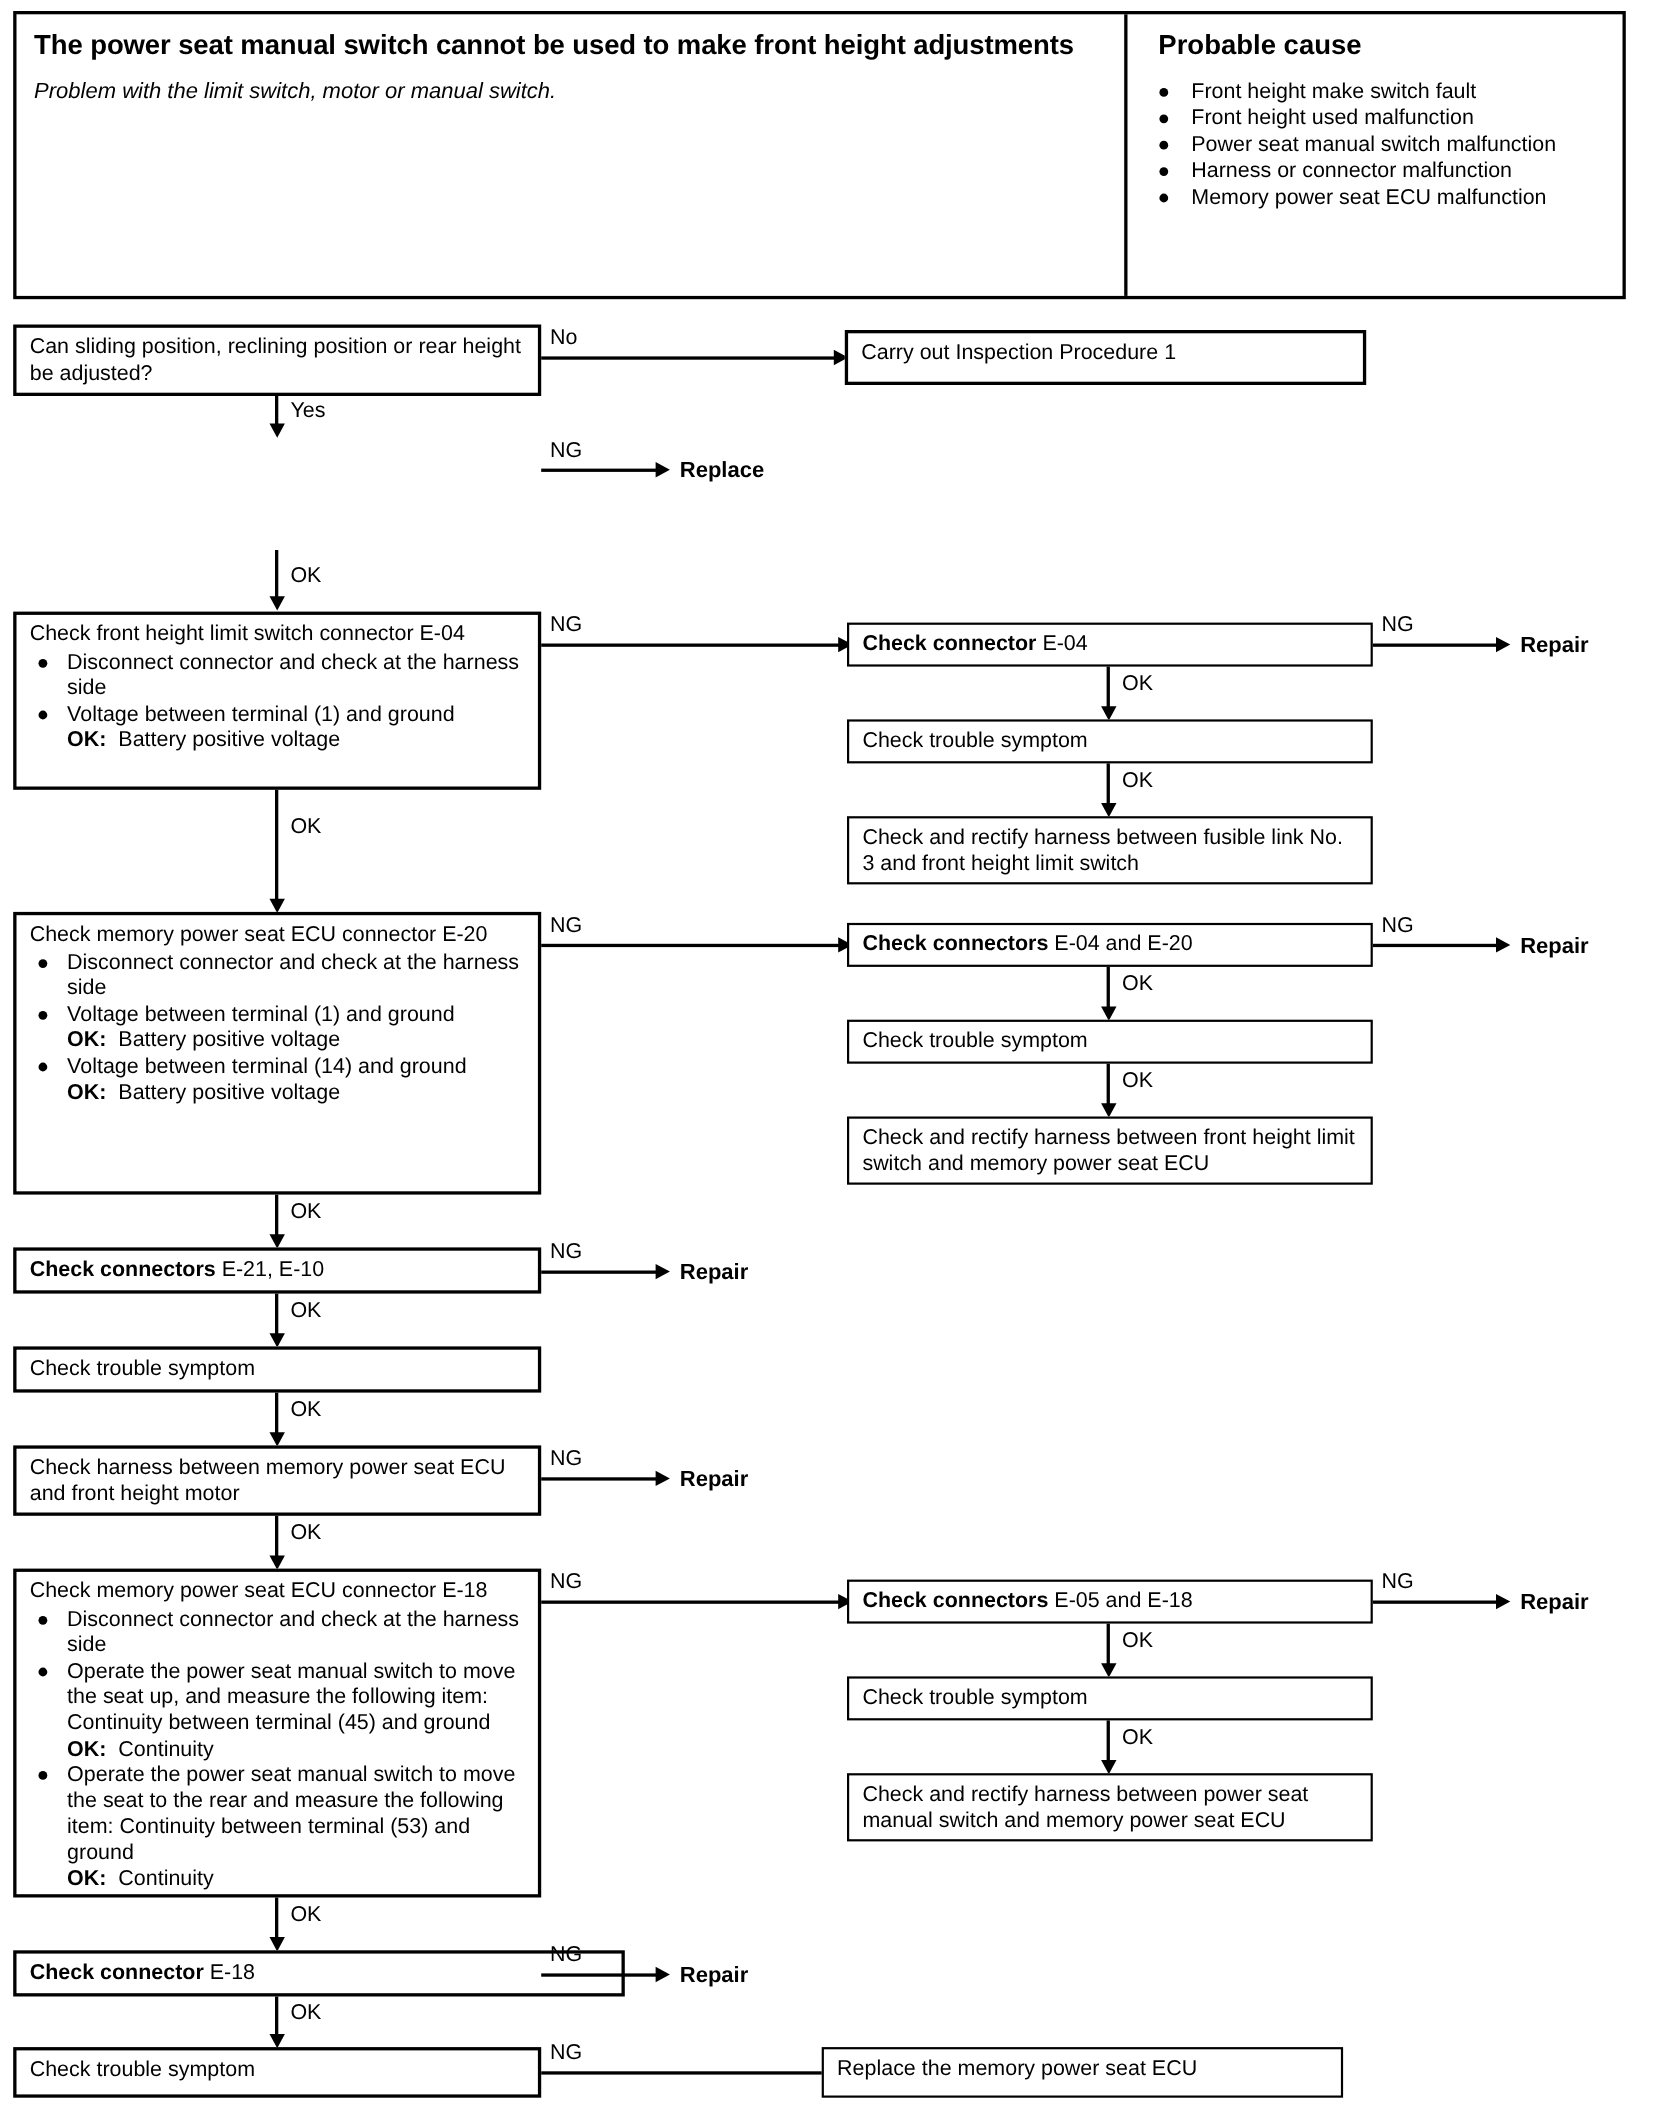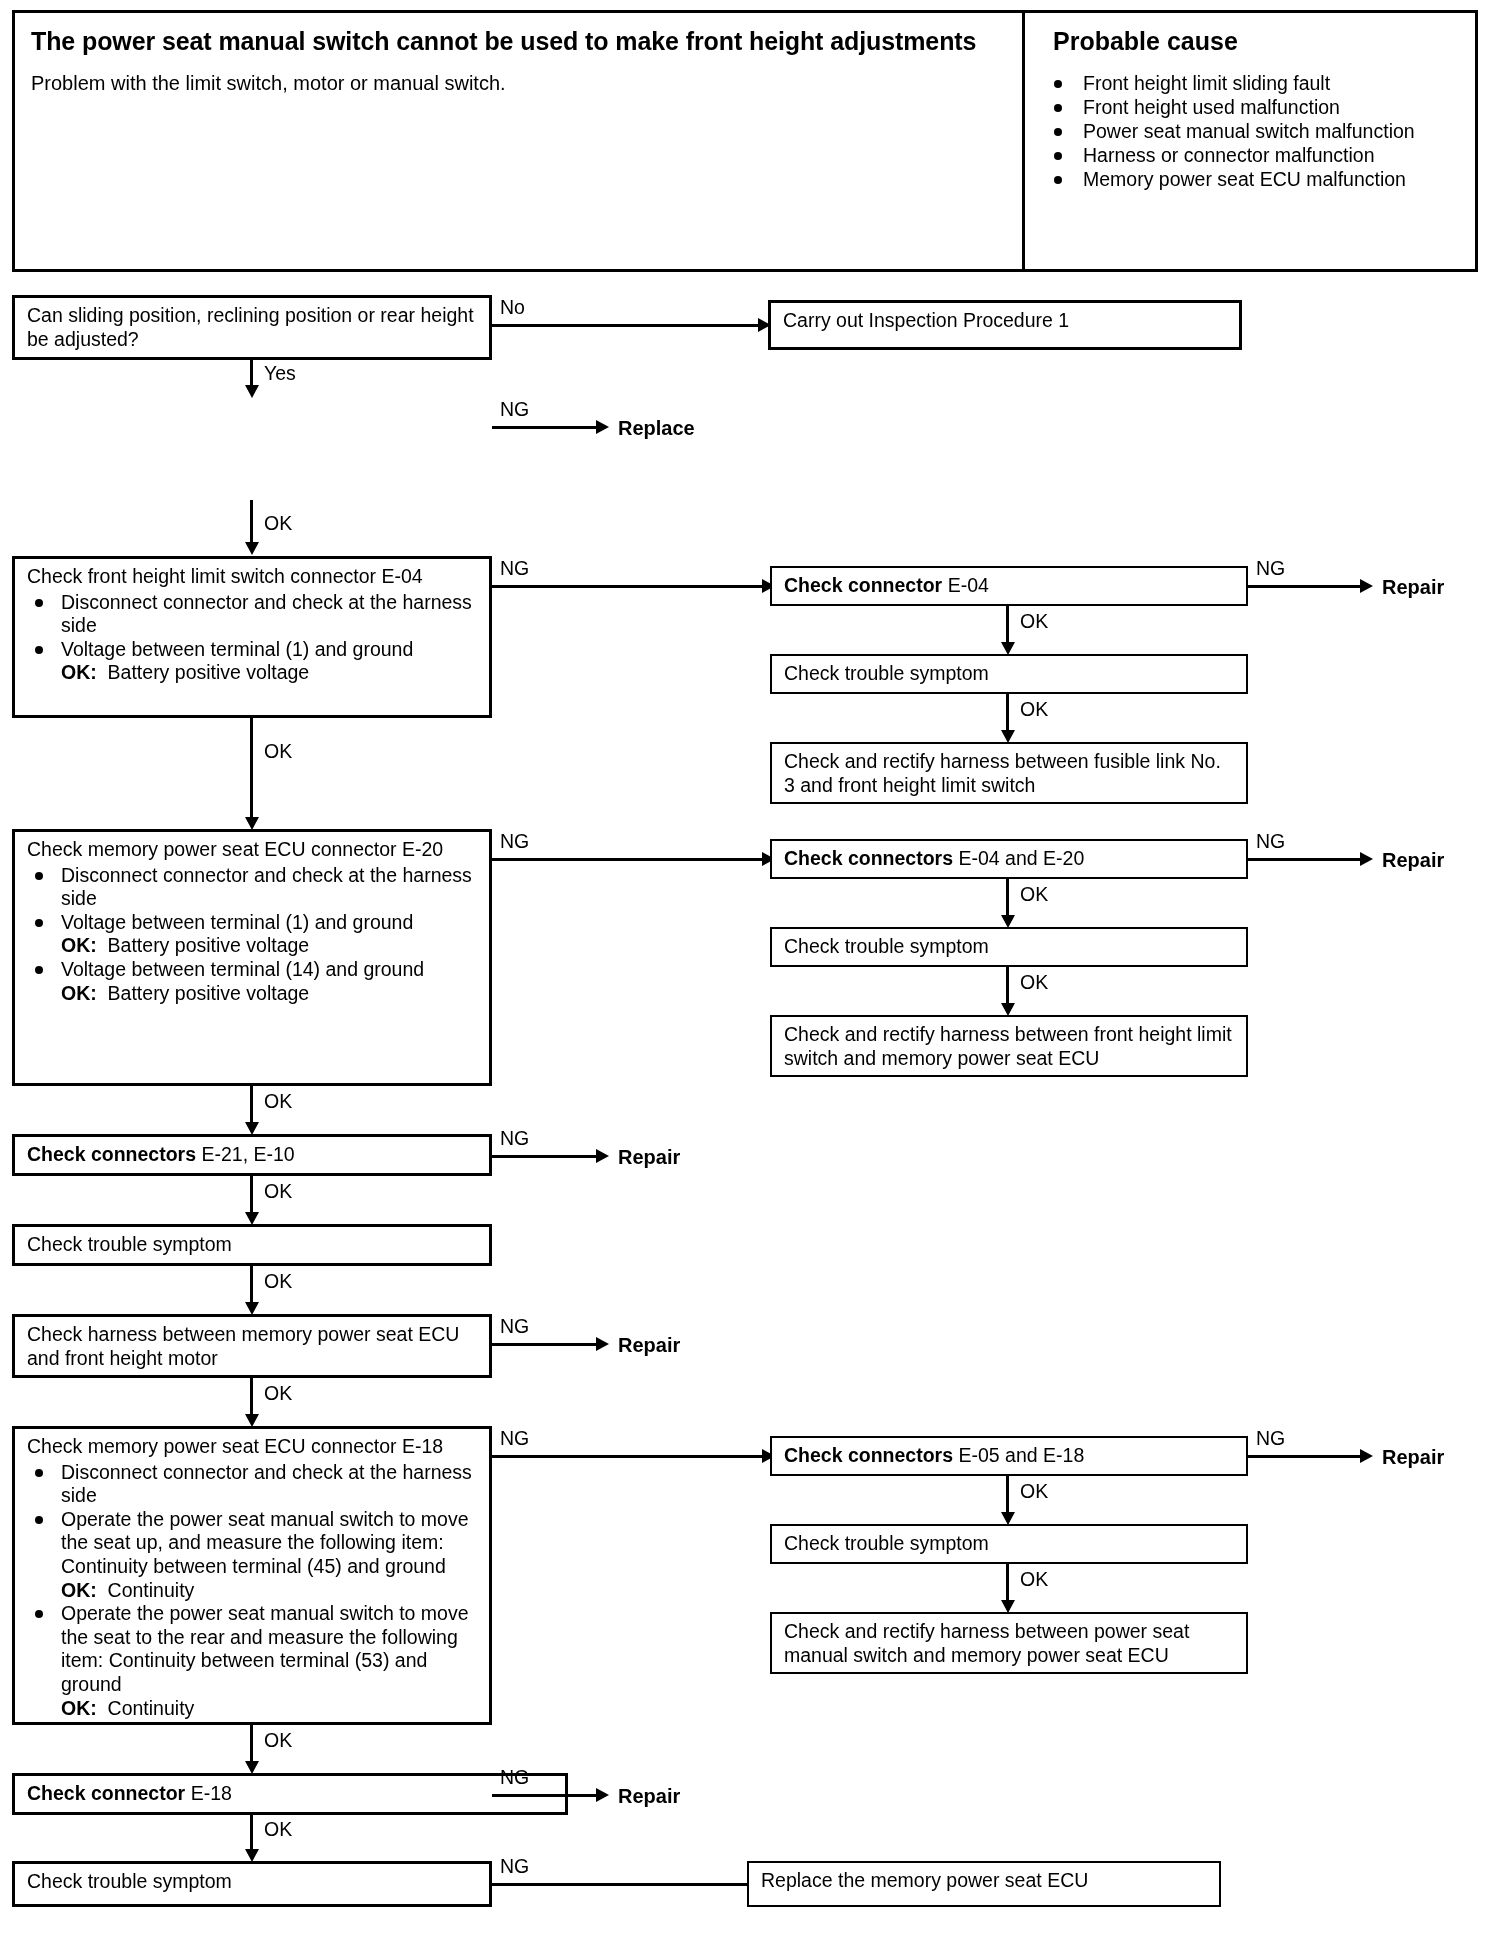--- a/index.html
+++ b/index.html
@@ -41,20 +41,21 @@
   .symptom-title {
     font-size: 25px;
     font-weight: bold;
     line-height: 1.18;
     letter-spacing: -0.1px;
   }
   .symptom-desc {
     font-size: 20px;
     margin-top: 14px;
     line-height: 1.25;
+    font-style: italic;
   }
   .cause-title {
     font-size: 25px;
     font-weight: bold;
     margin-left: 10px;
   }
   ul.cause-list {
     list-style: none;
     margin: 16px 0 0 0;
     padding: 0;
@@ -153,21 +154,21 @@
 <body>
 
 <div class="header-table">
   <div class="header-left">
     <div class="symptom-title">The power seat manual switch cannot be used to make front height adjustments</div>
     <div class="symptom-desc">Problem with the limit switch, motor or manual switch.</div>
   </div>
   <div class="header-right">
     <div class="cause-title">Probable cause</div>
     <ul class="cause-list">
-      <li>Front height limit sliding fault</li>
+      <li>Front height make switch fault</li>
       <li>Front height used malfunction</li>
       <li>Power seat manual switch malfunction</li>
       <li>Harness or connector malfunction</li>
       <li>Memory power seat ECU malfunction</li>
     </ul>
   </div>
 </div>
 
 <div class="flow">
 

